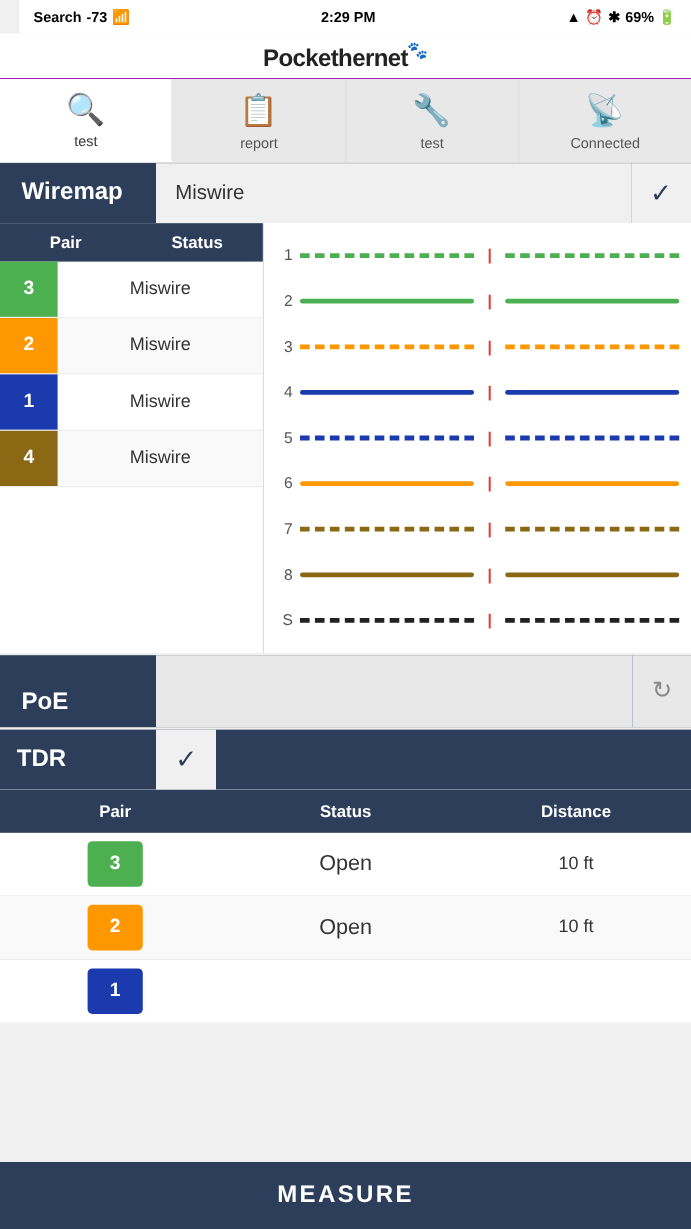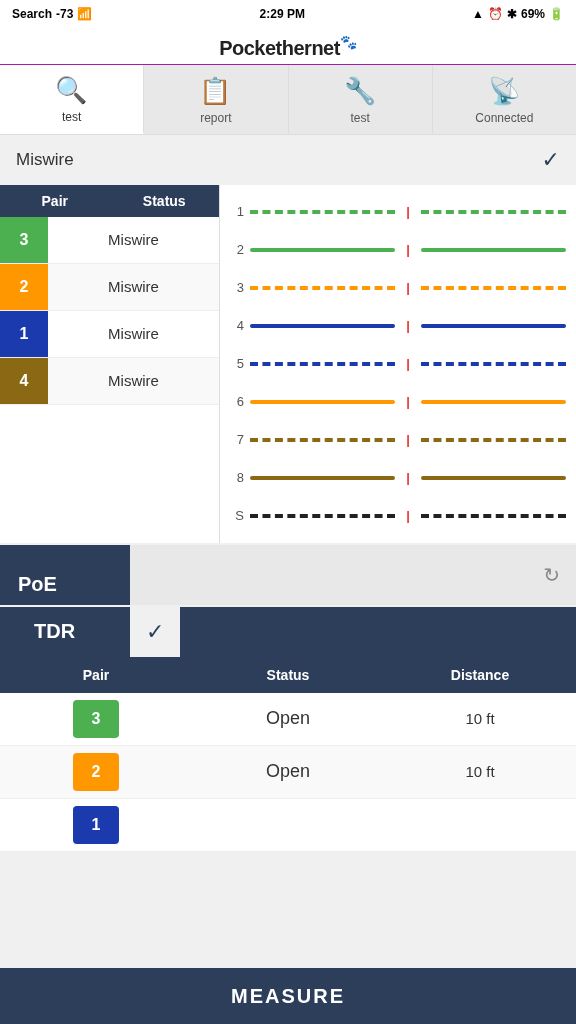--- a/index.html
+++ b/index.html
@@ -15,20 +15,21 @@
     
     .status-bar {
       display: flex;
       justify-content: space-between;
       align-items: center;
       padding: 4px 12px;
       background: white;
       height: 28px;
       font-size: 12px;
       font-weight: 600;
+      margin-left: 16px;
     }
     .status-left { display: flex; align-items: center; gap: 4px; }
     .status-right { display: flex; align-items: center; gap: 4px; }
 
     
     .app-header {
       background: white;
       text-align: center;
       padding: 6px 0 4px;
       border-bottom: 1px solid #a21caf;
@@ -235,21 +236,21 @@
       display: flex;
       align-items: center;
       background: #2c3e5a;
       height: 50px;
       margin-top: 2px;
     }
     .tdr-title {
       color: white;
       font-size: 20px;
       font-weight: 700;
-      padding: 0 34px;
+      padding: 0 14px;
       min-width: 130px;
       height: 100%;
       display: flex;
       align-items: center;
     }
     .tdr-subtitle {
       flex: 1;
       background: #f0f0f0;
       height: 100%;
       display: flex;
@@ -381,20 +382,21 @@
     <span class="tab-icon">🔧</span>
     <span class="tab-label">test</span>
   </div>
   <div class="tab-item">
     <span class="tab-icon">📡</span>
     <span class="tab-label">Connected</span>
   </div>
 </div>
 
 <div class="section-header">
+  <div class="section-title">Wiremap</div>
   <div class="section-subtitle">Miswire</div>
   <div class="section-check">✓</div>
 </div>
 
 <div class="wiremap-body">
 
   <div class="pair-table">
     <div class="pair-table-header">
       <div class="pair-col-header">Pair</div>
       <div class="pair-col-header">Status</div>

